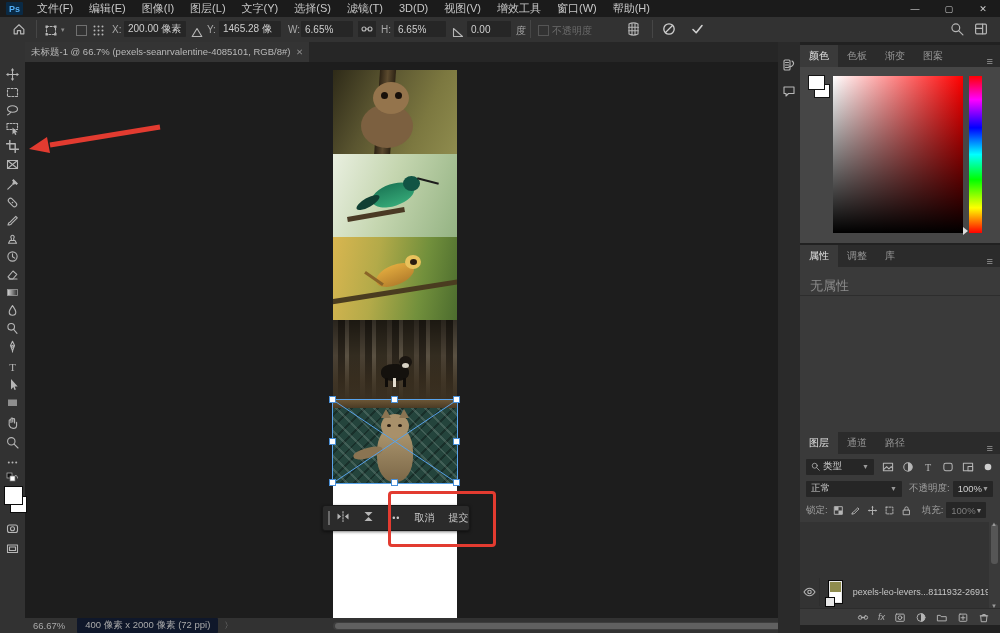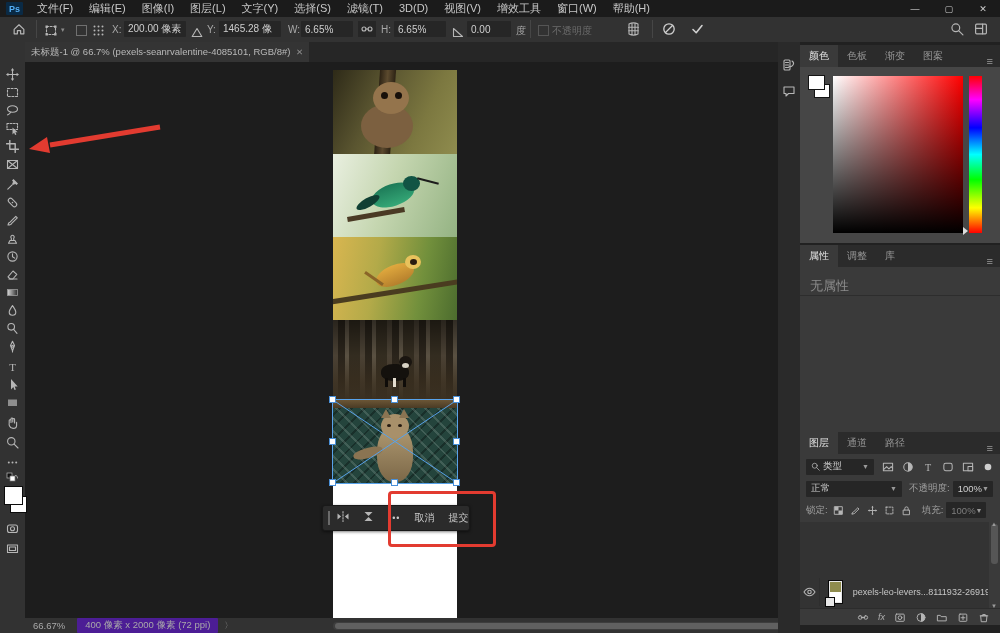--- a/index.html
+++ b/index.html
@@ -430,21 +430,21 @@
       </div>
       <div style="padding:0 7px;color:#c9c9c9;font-size:9px;letter-spacing:1px">•••</div>
       <div style="width:1px;height:14px;background:#474747"></div>
       <span class="btn">取消</span>
       <span class="btn">提交</span>
     </div>
   </div>
 
   <div id="statusbar" class="abs">
     <span style="margin-left:8px">66.67%</span>
-    <span style="margin-left:12px;background:#4c1d95;padding:1px 8px;border-radius:1px">400 像素 x 2000 像素 (72 ppi)</span>
+    <span style="margin-left:12px;background:#0f172a;padding:1px 8px;border-radius:1px">400 像素 x 2000 像素 (72 ppi)</span>
     <span style="margin-left:6px;color:#8a8a8a;font-size:8px">〉</span>
   </div>
 </div>
 
 <div class="abs" style="left:333px;top:622px;width:512px;height:8px;background:#3d3d3d;border-radius:4px">
   <div style="position:absolute;left:2px;top:1px;width:506px;height:6px;background:#606060;border-radius:3px"></div>
 </div>
 
 <div id="dockstrip" class="abs">
   <div class="dockbtn" style="top:14px">

